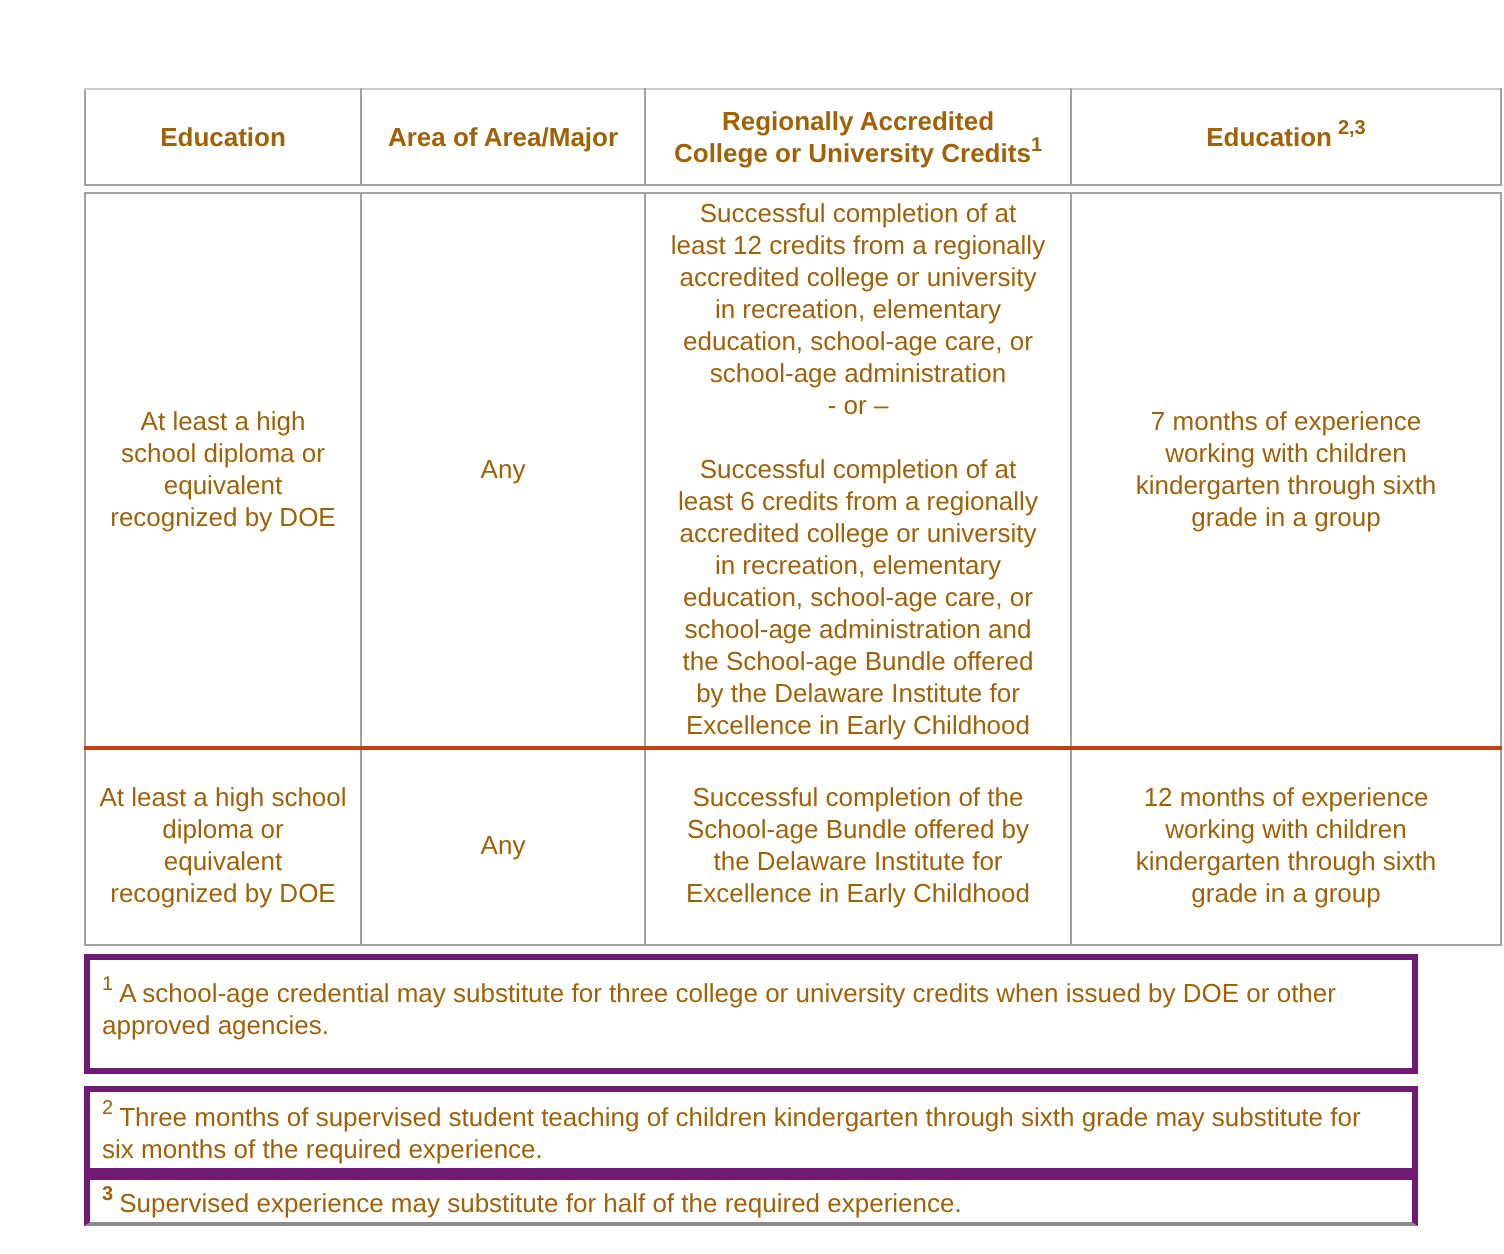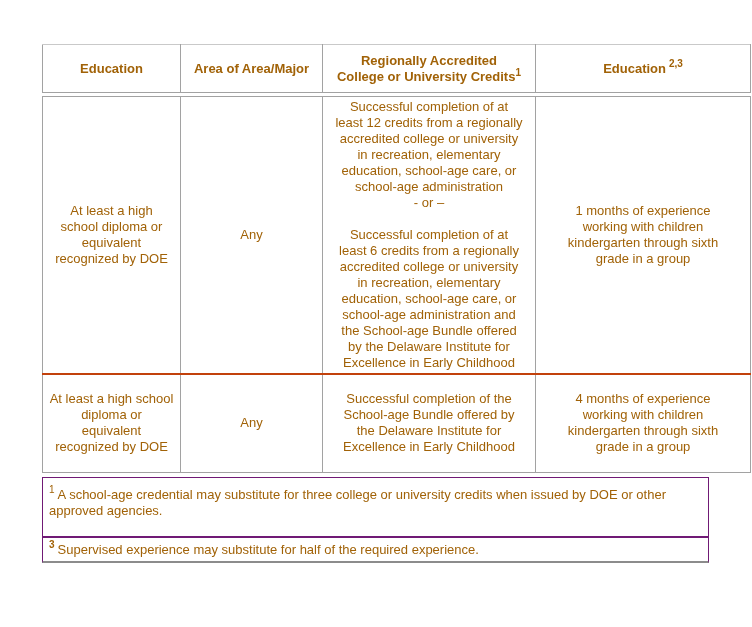--- a/index.html
+++ b/index.html
@@ -32,21 +32,21 @@
   table.tbody-t tr.r2 td { border-top: 2px solid #c2410c; }
 
   .pre { white-space: pre-line; }
   sup.sup { font-size: 10px; line-height: 0; vertical-align: super; }
   .suplead { margin-left: 3px; }
   .mt16 { margin-top: 16px; }
 
   .fn {
     box-sizing: border-box;
     width: 667px;
-    border: 1px solid #701a75;
+    border: 3px solid #701a75;
     font-size: 13px;
     line-height: 16px;
     text-align: left;
     padding: 9px 5px 0 6px;
   }
   .fn .sup { margin-right: 3px; }
   .fn1 { height: 60px; margin-top: 4px; }
   .fn2 { height: 44px; margin-top: 6px; padding-top: 5px; }
   .fn3 { height: 26px; margin-top: 0; padding-top: 4px;
          border-bottom-width: 2px; border-bottom-color: #8c8c8c; }
@@ -114,21 +114,21 @@
 least 6 credits from a regionally
 accredited college or university
 in recreation, elementary
 education, school-age care, or
 school-age administration and
 the School-age Bundle offered
 by the Delaware Institute for
 Excellence in Early Childhood</div>
         </td>
         <td>
-          <div class="pre">1 months of experience
+          <div class="pre">7 months of experience
 working with children
 kindergarten through sixth
 grade in a group</div>
         </td>
       </tr>
       <tr class="r2">
         <td>
           <div class="pre">At least a high school
 diploma or
 equivalent
@@ -137,31 +137,35 @@
         <td>
           <div>Any</div>
         </td>
         <td>
           <div class="pre">Successful completion of the
 School-age Bundle offered by
 the Delaware Institute for
 Excellence in Early Childhood</div>
         </td>
         <td>
-          <div class="pre">4 months of experience
+          <div class="pre">12 months of experience
 working with children
 kindergarten through sixth
 grade in a group</div>
         </td>
       </tr>
     </tbody>
       </table>
 
     <div class="fn fn1">
       <sup class="sup">1</sup><span class="pre">A school-age credential may substitute for three college or university credits when issued by DOE or other
 approved agencies.</span>
     </div>
+    <div class="fn fn2">
+      <sup class="sup">2</sup><span class="pre">Three months of supervised student teaching of children kindergarten through sixth grade may substitute for
+six months of the required experience.</span>
+    </div>
     <div class="fn fn3">
       <sup class="sup">3</sup><span class="pre">Supervised experience may substitute for half of the required experience.</span>
     </div>
 
   </div>
 </div>
 
 </body></html>

